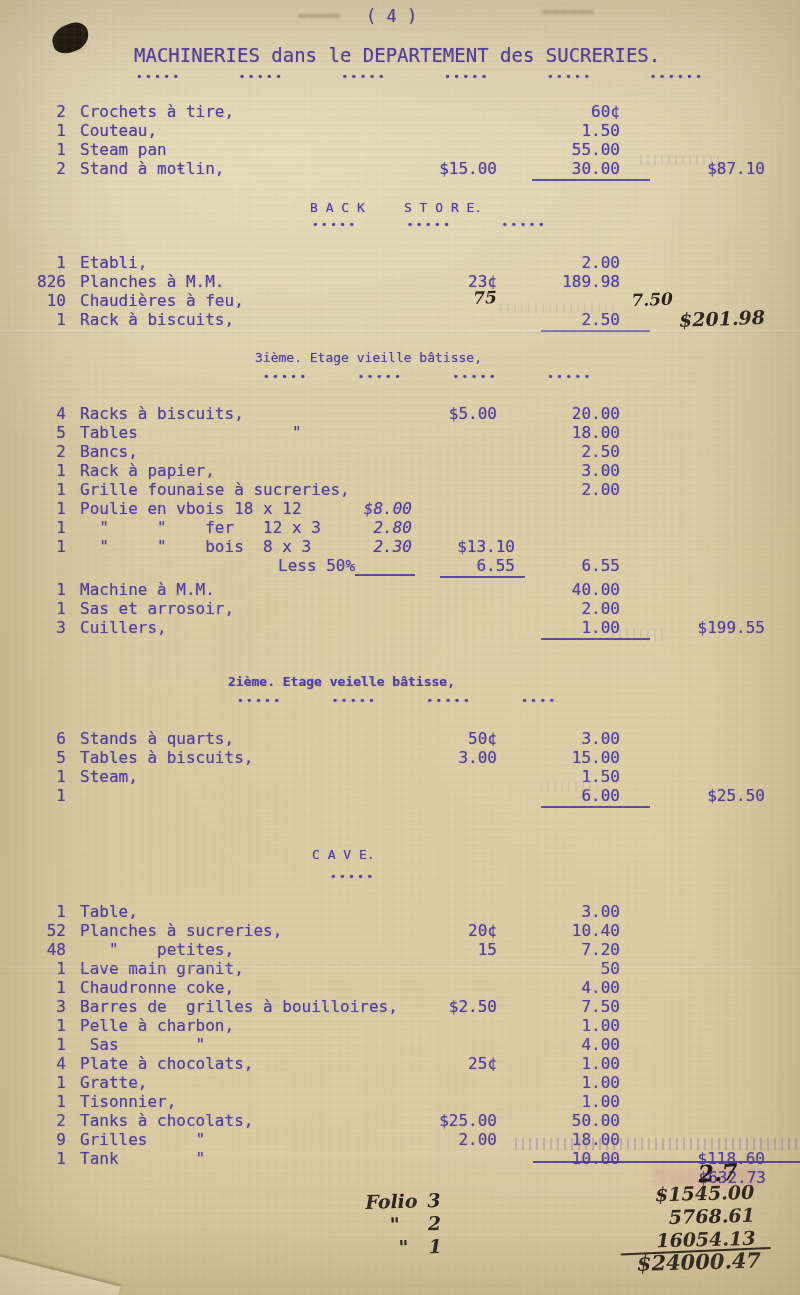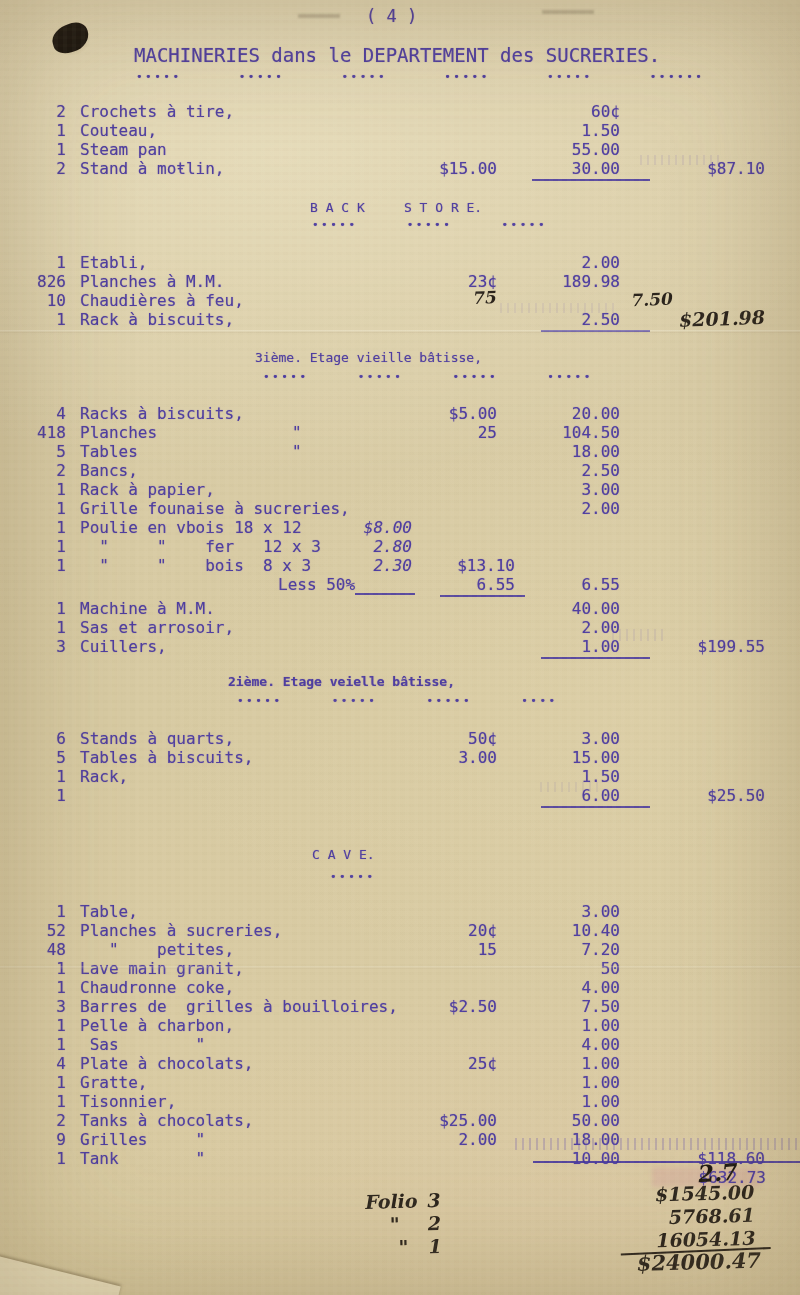--- a/index.html
+++ b/index.html
@@ -104,42 +104,41 @@
       <div class="row"><span class="c qty">10</span><span class="c name">Chaudières à feu,</span><span class="c price hw">75</span><span class="c hw" style="left:598px;width:75px;text-align:right;">7.50</span></div>
       <div class="row"><span class="c qty">1</span><span class="c name">Rack à biscuits,</span><span class="c amt"><span class="u">2.50</span></span><span class="c tot hw" style="font-size:19px;">$201.98</span></div>
     </div>
   </div>
 
   <div class="sec" style="top:348px;">
     <div class="shead" style="left:255px;">3ième. Etage vieille bâtisse,</div>
     <div class="sdots" style="left:263px;top:19px;">••••• ••••• ••••• •••••</div>
     <div class="rows" style="top:56px;">
       <div class="row"><span class="c qty">4</span><span class="c name">Racks à biscuits,</span><span class="c price">$5.00</span><span class="c amt">20.00</span></div>
-      <div class="row"><span class="c qty">418</span><span class="c name">Planches              "</span><span class="c price">25</span><span class="c amt">104.50</span></div>
       <div class="row"><span class="c qty">5</span><span class="c name">Tables                "</span><span class="c amt">18.00</span></div>
       <div class="row"><span class="c qty">2</span><span class="c name">Bancs,</span><span class="c amt">2.50</span></div>
       <div class="row"><span class="c qty">1</span><span class="c name">Rack à papier,</span><span class="c amt">3.00</span></div>
       <div class="row"><span class="c qty">1</span><span class="c name">Grille founaise à sucreries,</span><span class="c amt">2.00</span></div>
       <div class="row"><span class="c qty">1</span><span class="c name">Poulie en vbois 18 x 12</span><span class="c pmid">$8.00</span></div>
       <div class="row"><span class="c qty">1</span><span class="c name">  "     "    fer   12 x 3</span><span class="c pmid">2.80</span></div>
       <div class="row"><span class="c qty">1</span><span class="c name">  "     "    bois  8 x 3</span><span class="c pmid"><span class="u3">2.30</span></span><span class="c psub">$13.10</span></div>
       <div class="row"><span class="c name less">Less 50%</span><span class="c psub"><span class="u2">6.55</span></span><span class="c amt">6.55</span></div>
       <div class="row mt"><span class="c qty">1</span><span class="c name">Machine à M.M.</span><span class="c amt">40.00</span></div>
       <div class="row"><span class="c qty">1</span><span class="c name">Sas et arrosoir,</span><span class="c amt">2.00</span></div>
       <div class="row"><span class="c qty">3</span><span class="c name">Cuillers,</span><span class="c amt"><span class="u">1.00</span></span><span class="c tot">$199.55</span></div>
     </div>
   </div>
 
   <div class="sec" style="top:672px;">
     <div class="shead" style="left:228px;font-weight:bold;">2ième. Etage veielle bâtisse,</div>
     <div class="sdots" style="left:237px;top:19px;">••••• ••••• ••••• ••••</div>
     <div class="rows" style="top:57px;">
       <div class="row"><span class="c qty">6</span><span class="c name">Stands à quarts,</span><span class="c price">50¢</span><span class="c amt">3.00</span></div>
       <div class="row"><span class="c qty">5</span><span class="c name">Tables à biscuits,</span><span class="c price">3.00</span><span class="c amt">15.00</span></div>
-      <div class="row"><span class="c qty">1</span><span class="c name">Rack,</span><span class="c amt">1.50</span></div>
+      <div class="row"><span class="c qty">1</span><span class="c name">Steam,</span><span class="c amt">1.50</span></div>
       <div class="row"><span class="c qty">1</span><span class="c amt"><span class="u">6.00</span></span><span class="c tot">$25.50</span></div>
     </div>
   </div>
 
   <div class="sec" style="top:845px;">
     <div class="shead" style="left:312px;">C A V E.</div>
     <div class="sdots" style="left:330px;top:22px;">•••••</div>
     <div class="rows" style="top:57px;">
       <div class="row"><span class="c qty">1</span><span class="c name">Table,</span><span class="c amt">3.00</span></div>
       <div class="row"><span class="c qty">52</span><span class="c name">Planches à sucreries,</span><span class="c price">20¢</span><span class="c amt">10.40</span></div>

